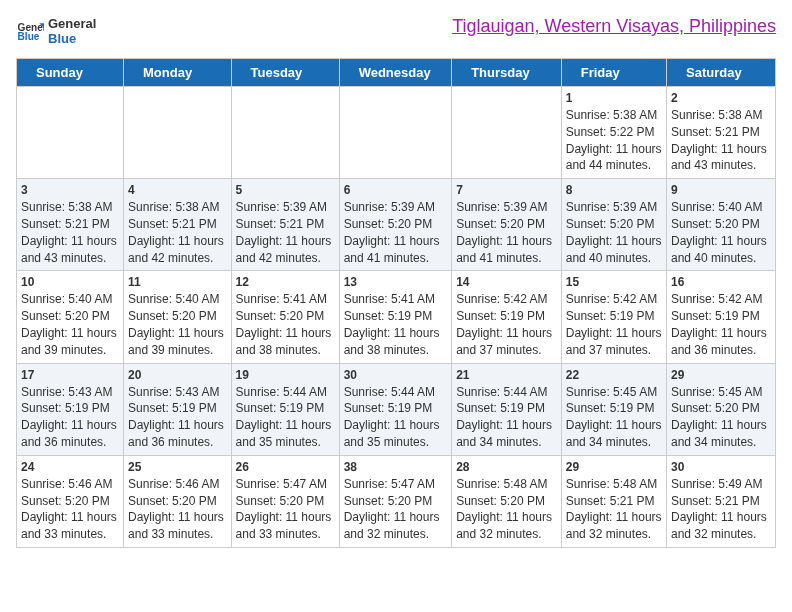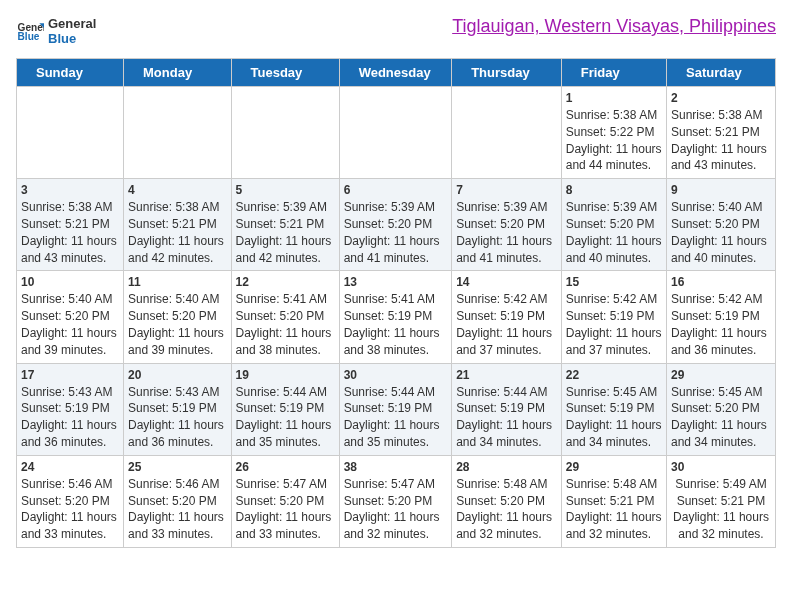--- a/index.html
+++ b/index.html
@@ -324,20 +324,20 @@
         </td>
         <td>
           <span class="day-number">29</span>
           <div class="day-info" style="white-space: pre-line;">Sunrise: 5:48 AM
 Sunset: 5:21 PM
 Daylight: 11 hours
 and 32 minutes.</div>
         </td>
         <td>
           <span class="day-number">30</span>
-          <div class="day-info" style="white-space: pre-line; text-align: center;">Sunrise: 5:49 AM
+          <div class="day-info" style="white-space: pre-line;">Sunrise: 5:49 AM
 Sunset: 5:21 PM
 Daylight: 11 hours
 and 32 minutes.</div>
         </td>
       </tr>
     </tbody>
 </table>
 
 </body></html>

